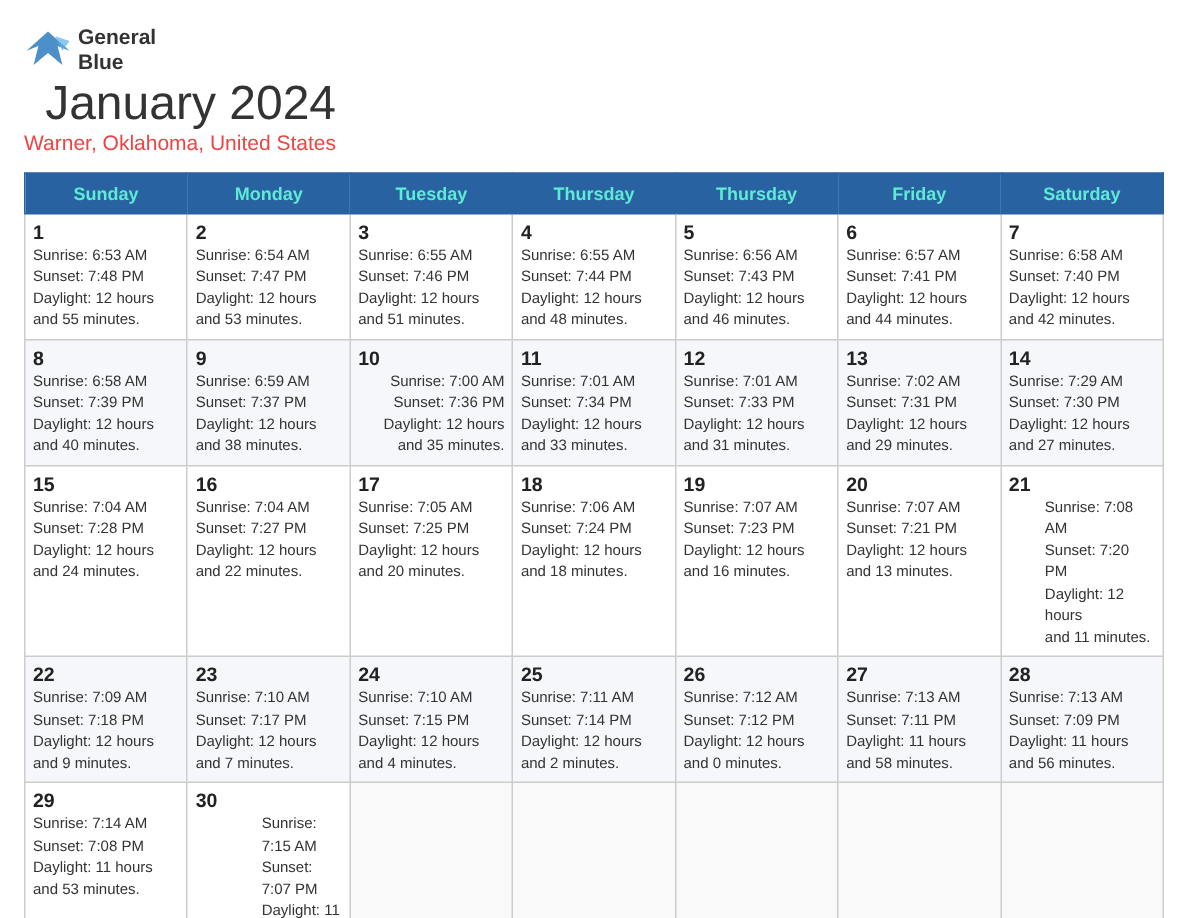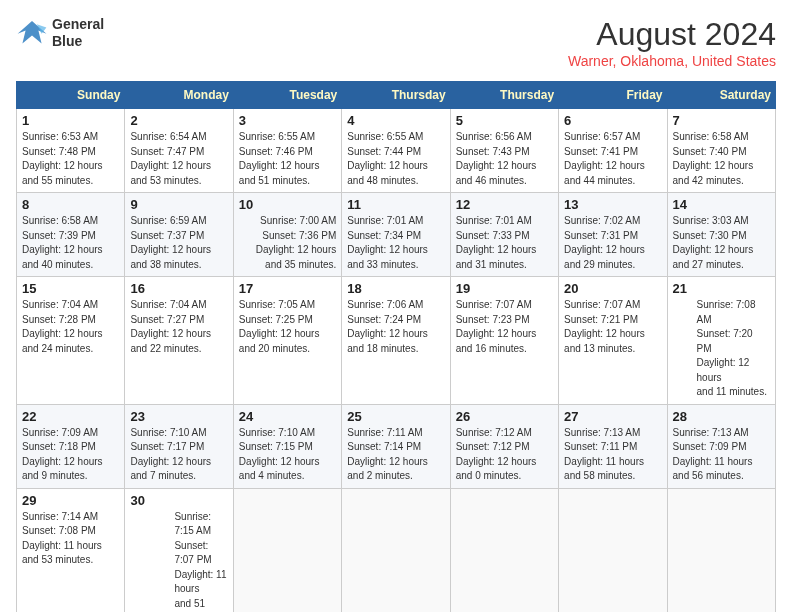--- a/index.html
+++ b/index.html
@@ -8,20 +8,21 @@
       background: #fff;
       width: 792px;
       min-height: 612px;
       padding: 16px;
     }
     .header-area {
       display: flex;
       justify-content: space-between;
       align-items: flex-start;
       margin-bottom: 12px;
+      flex-direction: column;
     }
     .logo {
       display: flex;
       align-items: center;
       gap: 4px;
     }
     .logo-text {
       font-size: 14px;
       font-weight: bold;
       color: #333;
@@ -43,23 +44,23 @@
       font-size: 14px;
       color: #ef4444;
     }
     .calendar {
       width: 100%;
       border-collapse: collapse;
       font-size: 11px;
     }
     .calendar th {
       background: #2962a0;
-      color: #fef9c3;
+      color: #5eead4;
       padding: 6px 4px;
-      text-align: right;
+      text-align: center;
       font-size: 12px;
       font-weight: bold;
       border: 1px solid #2962a0;
     }
     .calendar td {
       border: 1px solid #ccc;
       vertical-align: top;
       padding: 4px 5px;
       width: 108px;
       min-height: 70px;
@@ -92,21 +93,21 @@
     <svg class="logo-bird" viewBox="0 0 40 34" xmlns="http://www.w3.org/2000/svg">
       <polygon points="20,2 38,18 28,14 32,30 20,20 8,30 12,14 2,18" fill="#2e7dbf" opacity="0.85"></polygon>
       <polygon points="26,6 38,10 32,18" fill="#5ab4e8" opacity="0.7"></polygon>
     </svg>
     <div class="logo-text">
       <div>General</div>
       <div>Blue</div>
     </div>
   </div>
   <div class="title-area">
-    <div class="month-title">August 2024</div>
+    <div class="month-title">January 2024</div>
     <div class="location">Warner, Oklahoma, United States</div>
   </div>
 </div>
 
 <table class="calendar">
   <thead>
     <tr>
     <th>Sunday</th>
         <th>Monday</th>
         <th>Tuesday</th>
@@ -206,21 +207,21 @@
         </td>
         <td>
           <span class="day-num">13</span>
           <div class="day-info" style="white-space: pre-line;">Sunrise: 7:02 AM
 Sunset: 7:31 PM
 Daylight: 12 hours
 and 29 minutes.</div>
         </td>
         <td>
           <span class="day-num">14</span>
-          <div class="day-info" style="white-space: pre-line;">Sunrise: 3:03 AM
+          <div class="day-info" style="white-space: pre-line;">Sunrise: 7:29 AM
 Sunset: 7:30 PM
 Daylight: 12 hours
 and 27 minutes.</div>
         </td>
       </tr>
       <tr>
         <td>
           <span class="day-num">15</span>
           <div class="day-info" style="white-space: pre-line;">Sunrise: 7:04 AM
 Sunset: 7:28 PM

